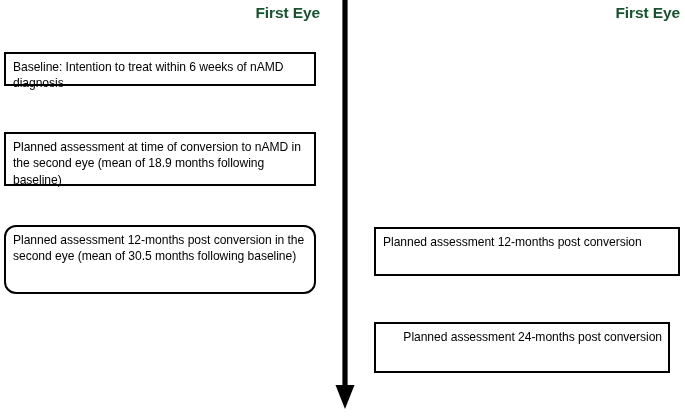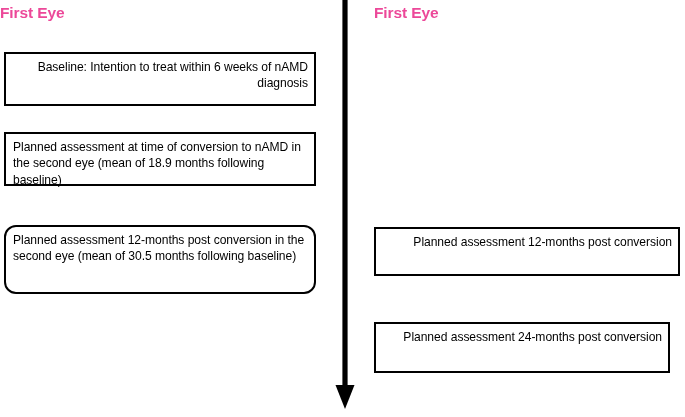--- a/index.html
+++ b/index.html
@@ -18,24 +18,24 @@
     height: 417px;
     background: #ffffff;
     overflow: hidden;
   }
 
   
   .column-heading {
     position: absolute;
     font-size: 15.5px;
     font-weight: bold;
-    color: #ec4899;
+    color: #14532d;
     letter-spacing: -0.1px;
     white-space: nowrap;
-    text-align: left;
+    text-align: right;
     line-height: 20px;
   }
   #heading-first-eye {
     left: 0px;
     top: 3px;
     width: 320px;
   }
   #heading-second-eye {
     left: 374px;
     top: 3px;
@@ -49,27 +49,27 @@
     border: 2.6px solid #000000;
     background: #ffffff;
     padding: 5px 6px 4px 7px;
     font-size: 12.1px;
     line-height: 16.3px;
     color: #000000;
     letter-spacing: -0.05px;
   }
 
   
-  #box-first-baseline        { left: 4px;  top: 52px;  width: 312px; height: 54px; text-align: right; }
+  #box-first-baseline        { left: 4px;  top: 52px;  width: 312px; height: 34px; }
   #box-first-conversion      { left: 4px;  top: 132px; width: 312px; height: 54px; }
   #box-first-12mo            { left: 4px;  top: 225px; width: 312px; height: 69px; border-radius: 12px; }
 
   
   #box-second-conversion     { left: 374px; top: 131px; width: 306px; height: 68px; }
-  #box-second-12mo           { left: 374px; top: 227px; width: 306px; height: 49px; text-align: right; }
+  #box-second-12mo           { left: 374px; top: 227px; width: 306px; height: 49px; }
   #box-second-24mo           { left: 374px; top: 322px; width: 296px; height: 51px; text-align: right; }
 
   
   #timeline-arrow {
     position: absolute;
     left: 324px;
     top: 0px;
     width: 42px;
     height: 417px;
     pointer-events: none;

